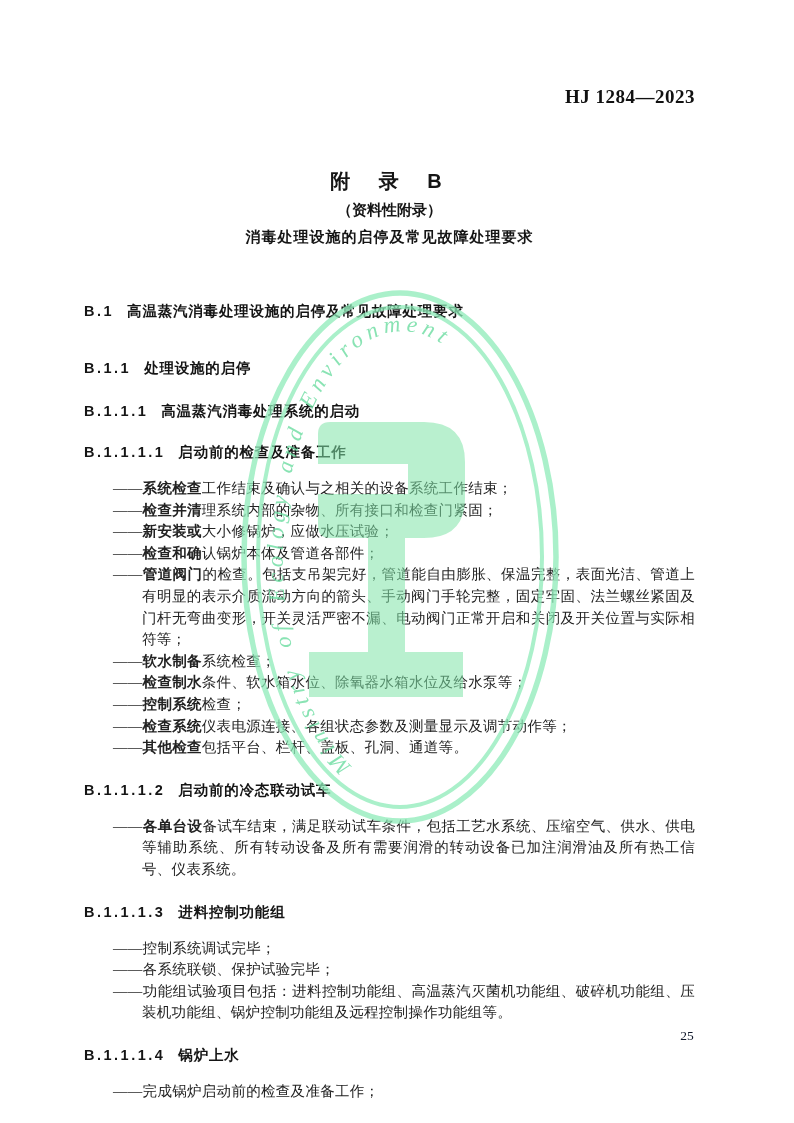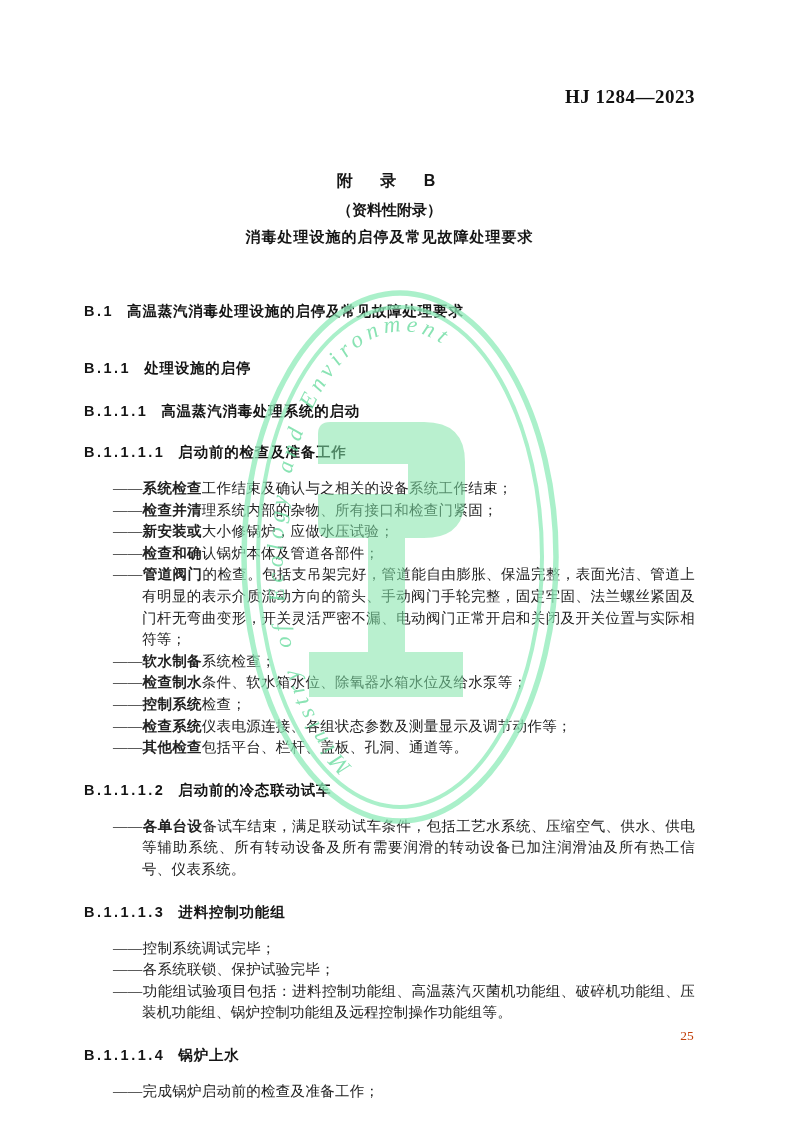--- a/index.html
+++ b/index.html
@@ -12,41 +12,41 @@
 
   .std-code {
     text-align:right; font-family:"Liberation Serif", serif;
     font-size:19px; font-weight:bold; letter-spacing:0.5px; color:#111;
   }
 
   .doc-title {
     margin-top:58px; text-align:center;
     font-family:"Liberation Sans", sans-serif; font-weight:bold; color:#151515;
   }
-  .doc-title .t1 { font-size:16px; letter-spacing:7px; word-spacing:9px; line-height:30px; }
+  .doc-title .t1 { font-size:20px; letter-spacing:7px; word-spacing:9px; line-height:30px; }
   .doc-title .t2 { font-size:15px; line-height:27px; }
   .doc-title .t3 { font-size:15px; line-height:27px; letter-spacing:1px; }
 
   .sec-heading {
     font-family:"Liberation Sans", sans-serif; font-weight:bold;
     font-size:14.5px; color:#151515; letter-spacing:0.8px;
   }
   .sec-heading .sec-num { letter-spacing:2.5px; margin-right:13px; }
   .lv1 { margin:52px 0 38px 0; }
   .lv2 { margin:38px 0 24px 0; }
   .lv3 { margin:24px 0 22px 0; }
   .lv4 { margin:22px 0 16px 0; }
 
   .dash-list { font-size:14.5px; line-height:21.6px; text-align:justify; color:#222; }
   .dash-item { margin-left:58px; text-indent:-29px; letter-spacing:0.3px; }
   .dash-item .lead { font-weight:bold; }
 
   .page-number {
     position:absolute; left:672px; top:1028px; width:30px;
-    font-size:13.5px; text-align:center; color:#c2410c;
+    font-size:13.5px; text-align:center; color:#0f172a;
   }
 
   .watermark {
     position:absolute; left:0; top:0; width:794px; height:1123px;
     z-index:5; pointer-events:none;
   }
   .wm-ring-text {
     font-family:"Liberation Serif", serif; font-style:italic;
     font-size:23px; letter-spacing:5px; word-spacing:7px;
   }

